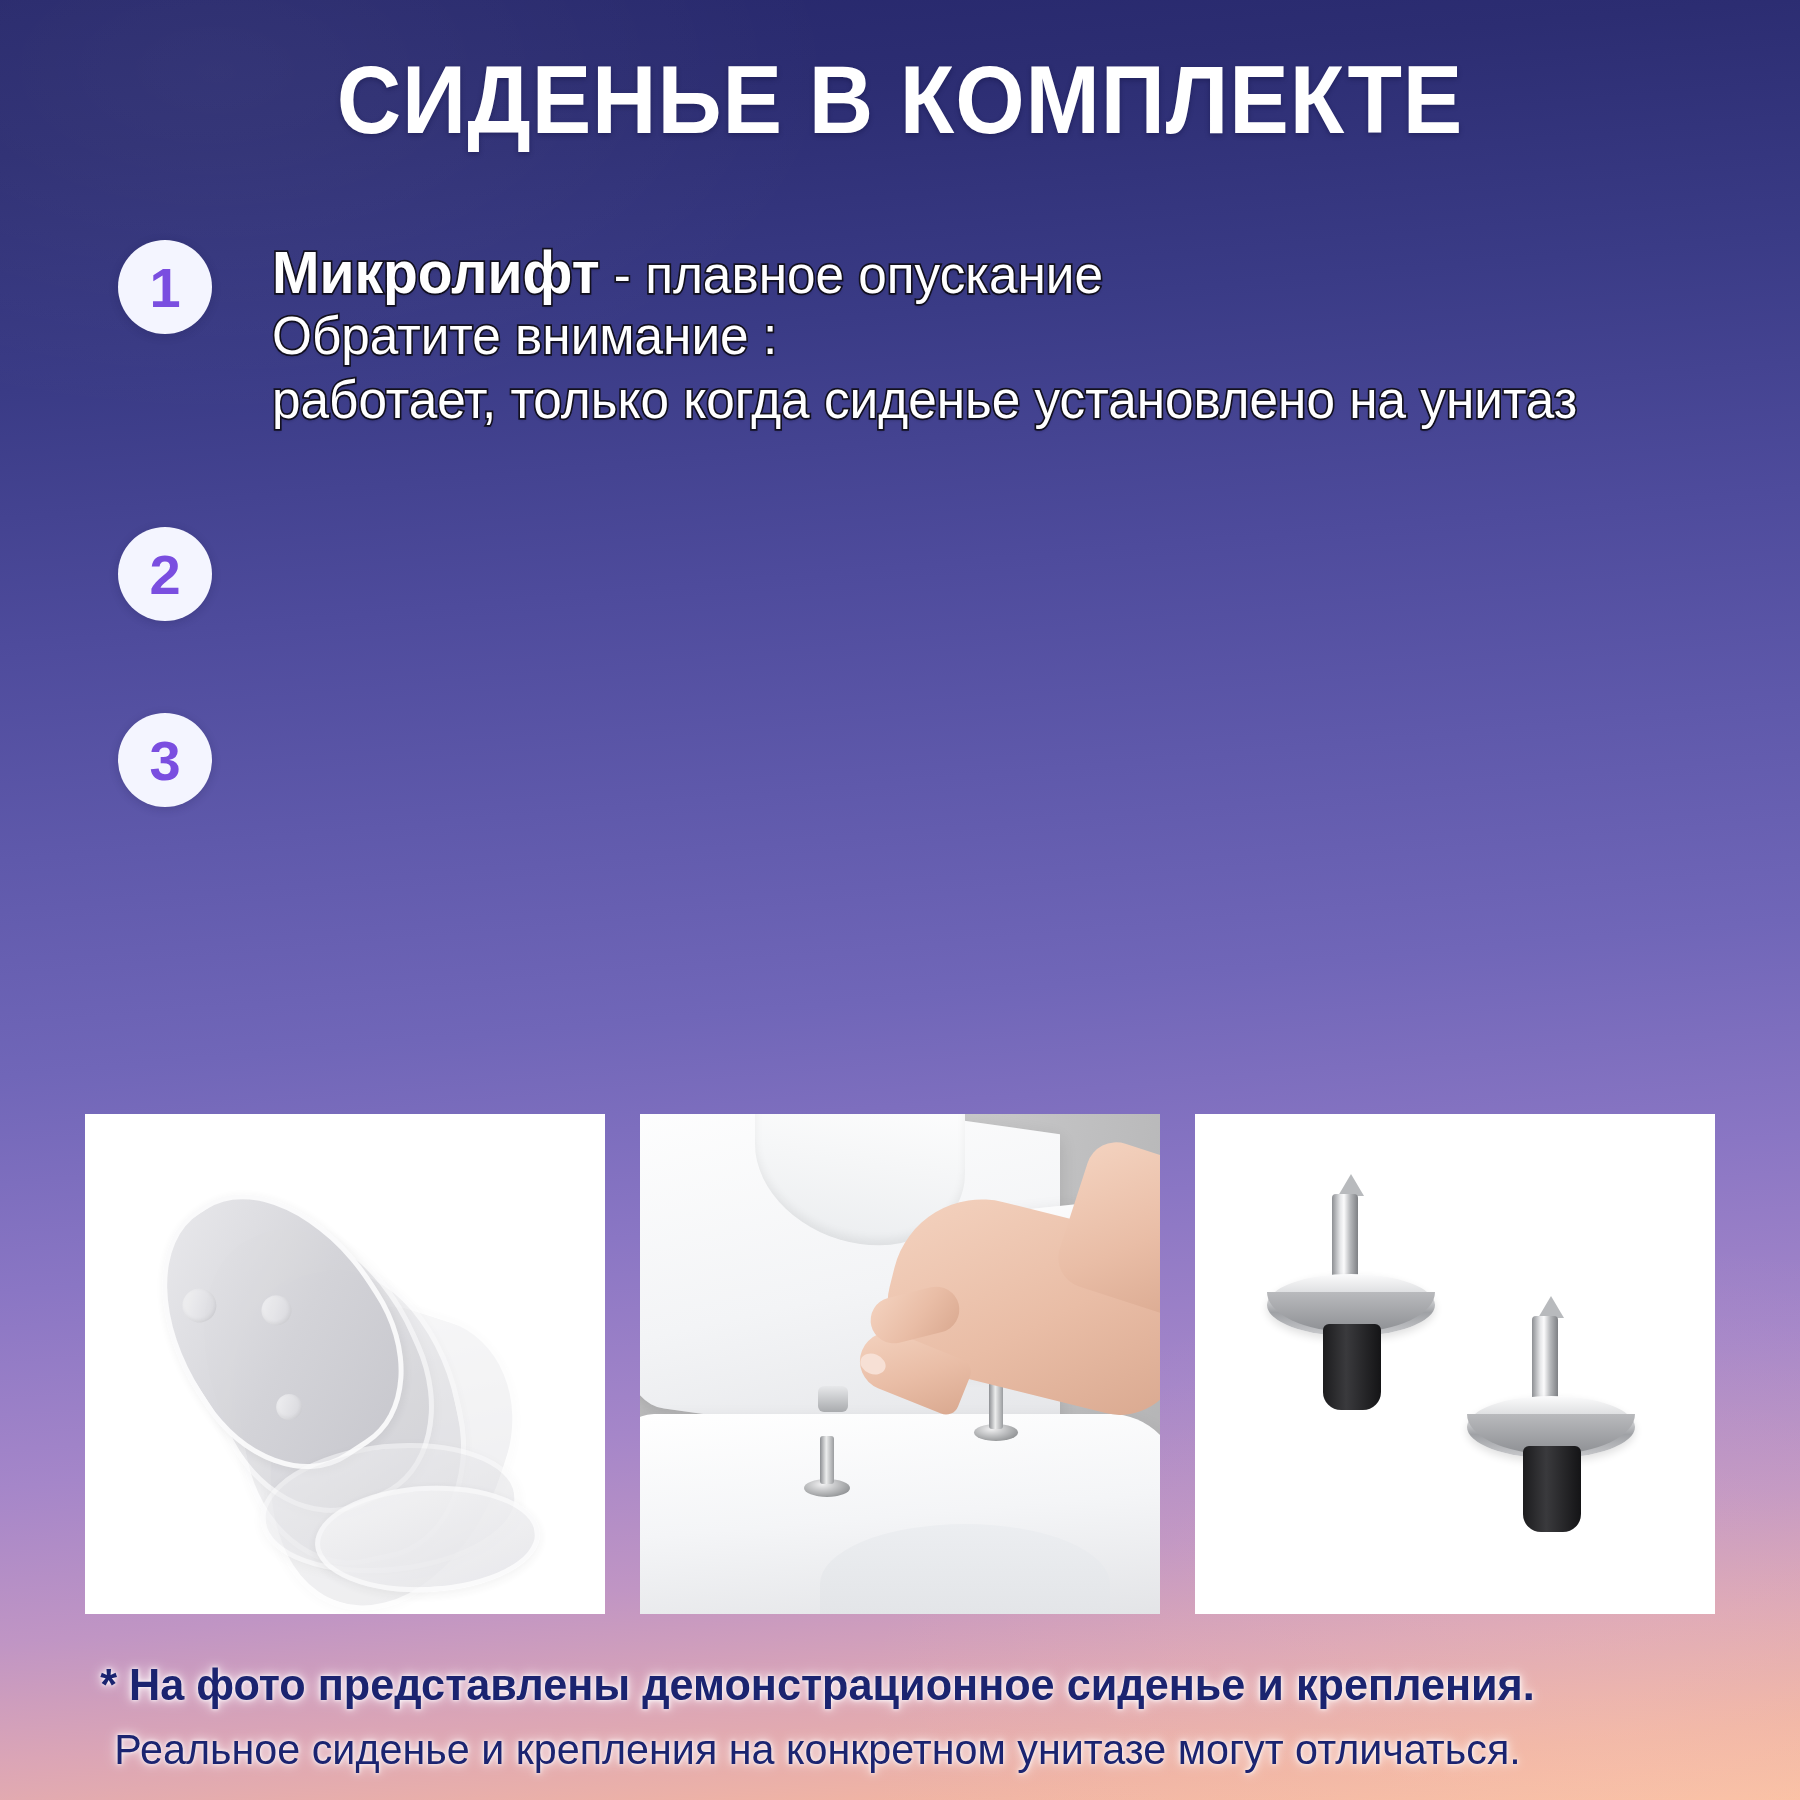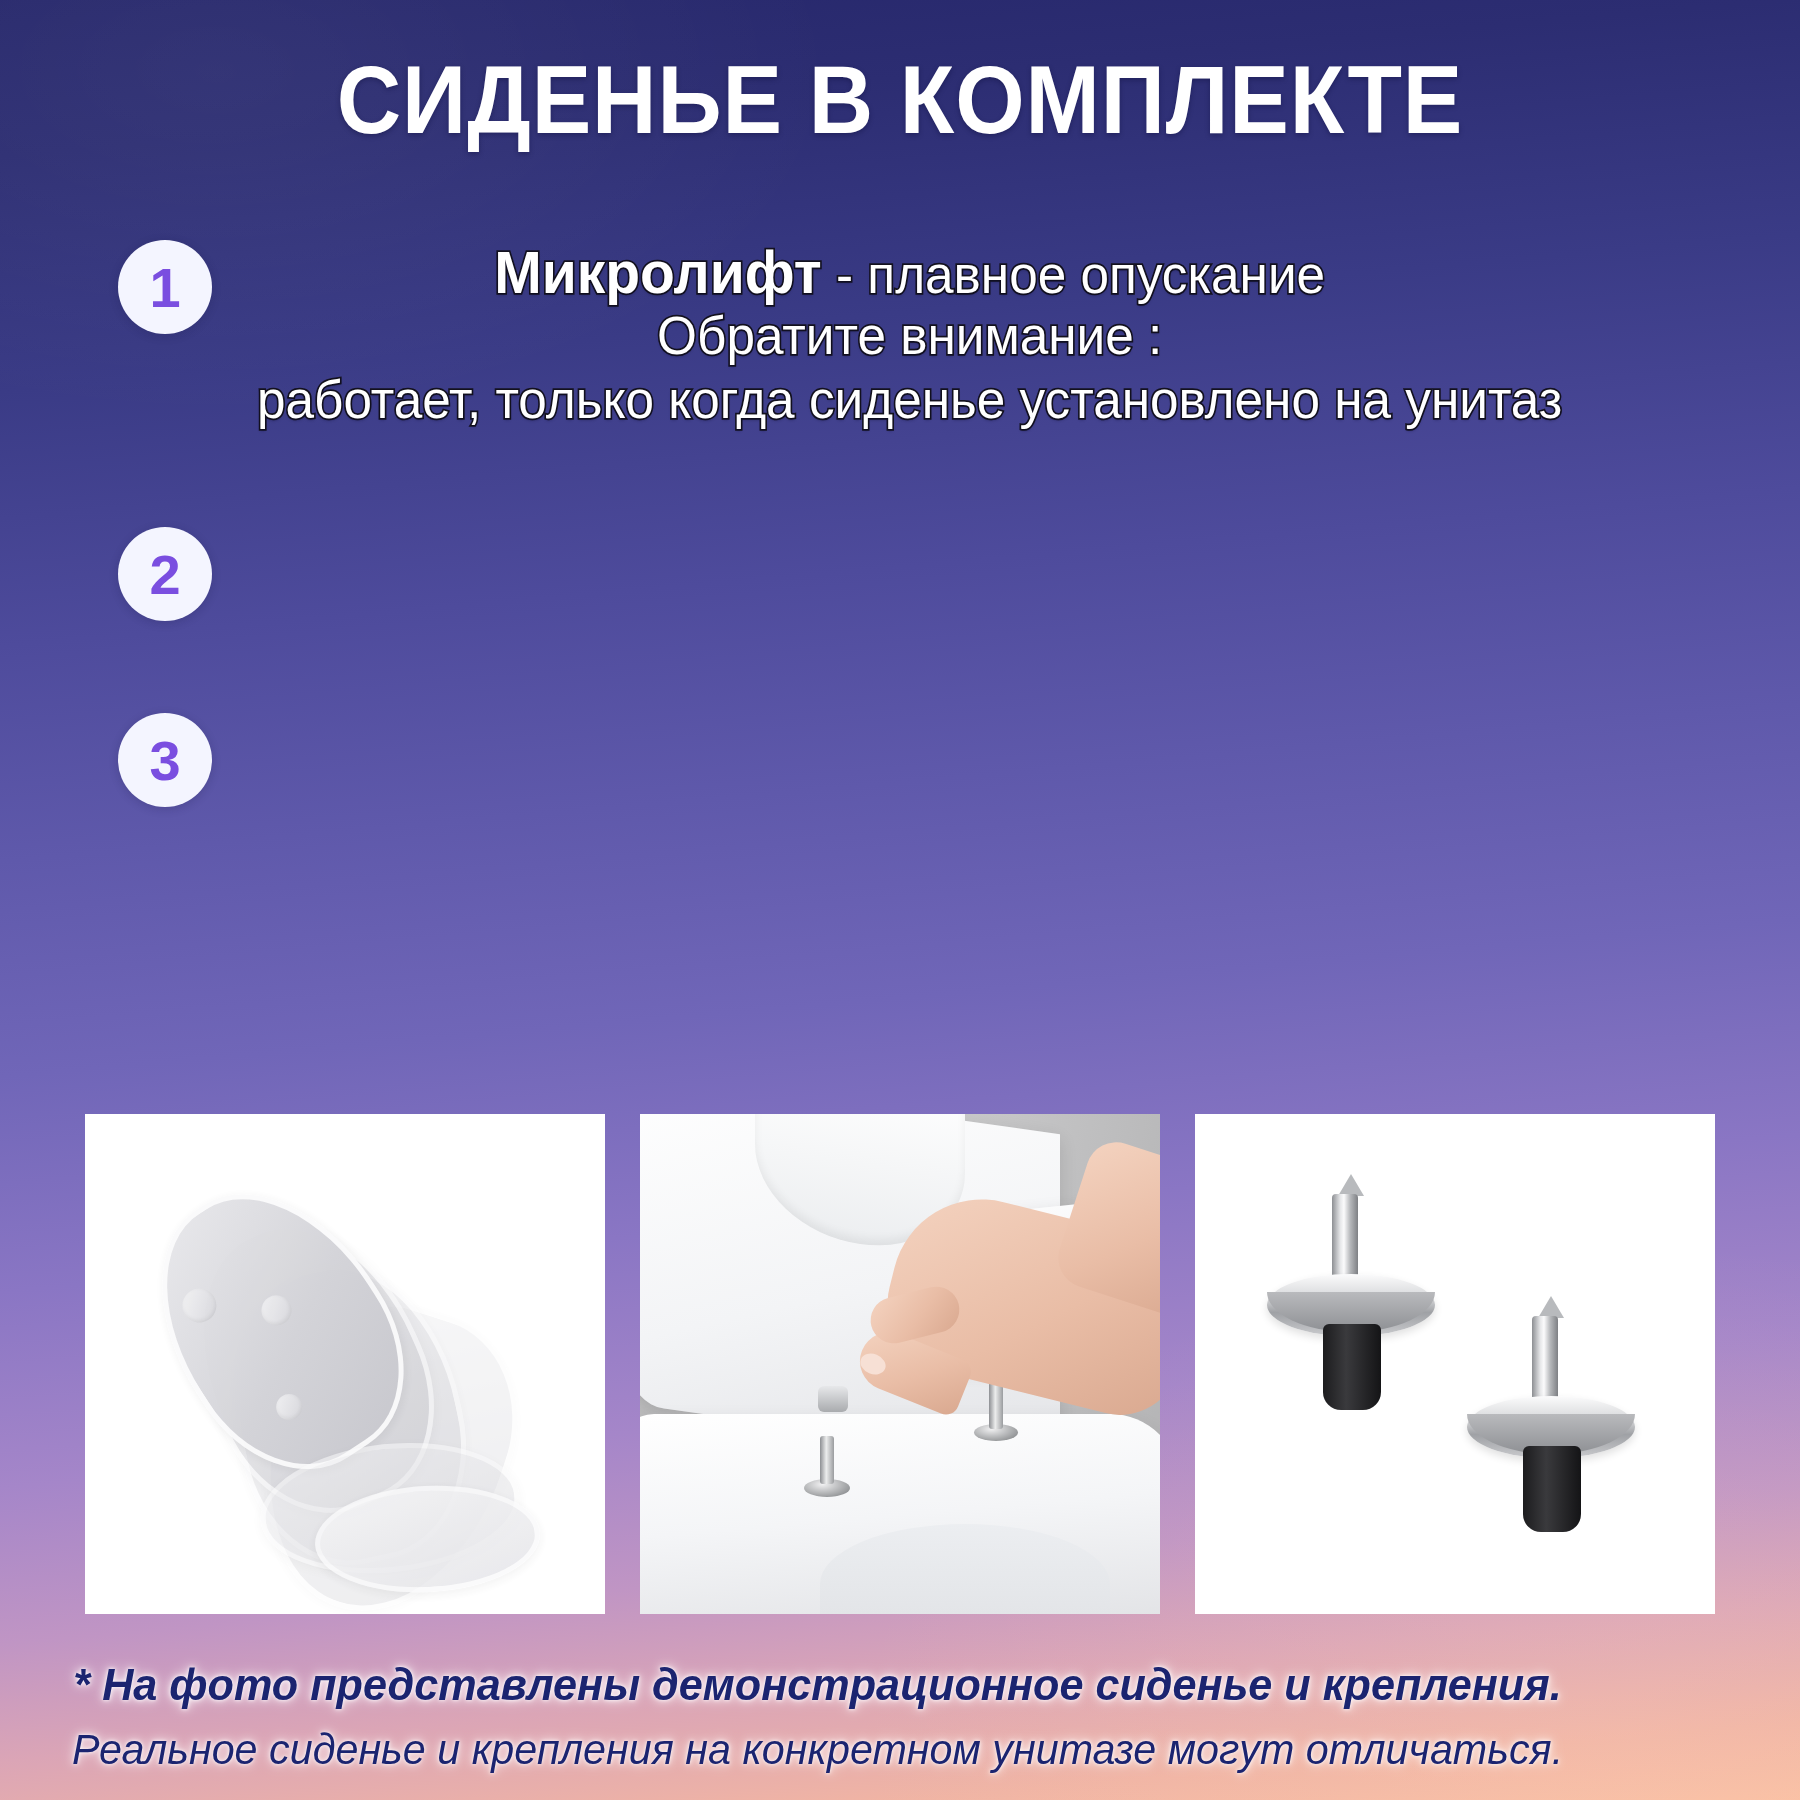--- a/index.html
+++ b/index.html
@@ -83,23 +83,22 @@
     color: #7a4ee0;
     font-size: 56px;
     font-weight: bold;
     display: flex;
     align-items: center;
     justify-content: center;
     box-shadow: 0 2px 10px rgba(20,20,60,0.2);
   }
 
   .feature-text {
-    margin-left: 45px;
+    margin-left: 60px;
     padding-top: 2px;
-    text-align: center;
   }
 
   .outlined {
     color: #ffffff;
     -webkit-text-stroke: 3.5px #14121f;
     paint-order: stroke fill;
     text-shadow: 0 2px 3px rgba(10,10,40,0.35);
   }
 
   .f-head {
@@ -228,21 +227,20 @@
     background: radial-gradient(ellipse at 40% 30%, #f1f1f2, #9b9d9f 70%, #75777a);
   }
 
   
   .footer {
     position: absolute;
     bottom: 26px;
     left: 0;
     width: 1635px;
     text-align: center;
-    font-style: italic;
   }
   .footer div {
     color: #1b2470;
     white-space: nowrap;
     transform: scaleX(0.96);
     text-shadow:
       0 0 4px rgba(255,255,255,0.95),
       0 0 9px rgba(255,255,255,0.85),
       0 0 16px rgba(255,255,255,0.6);
   }

